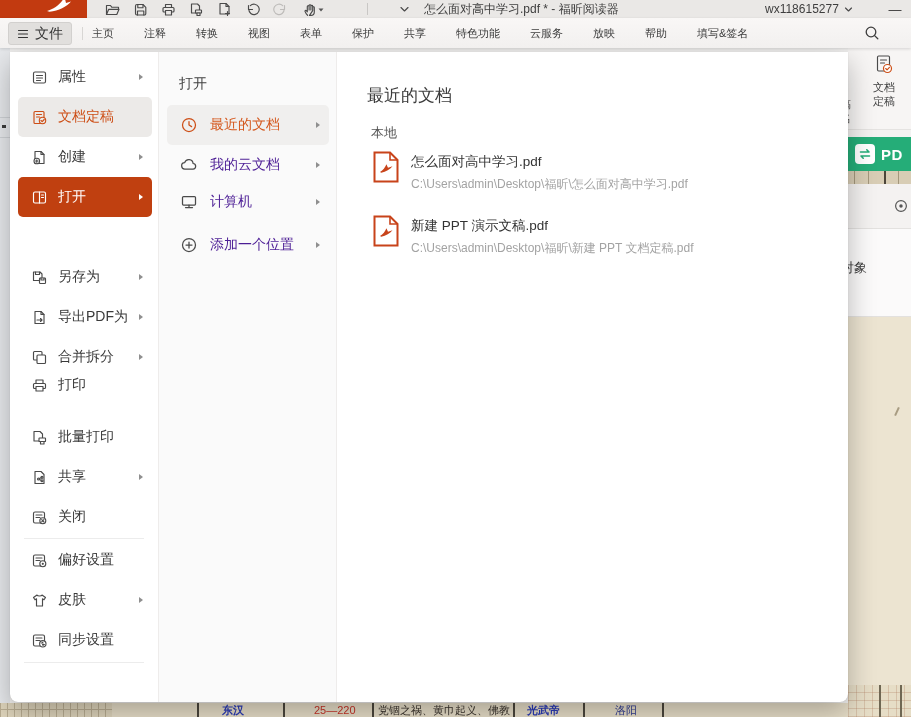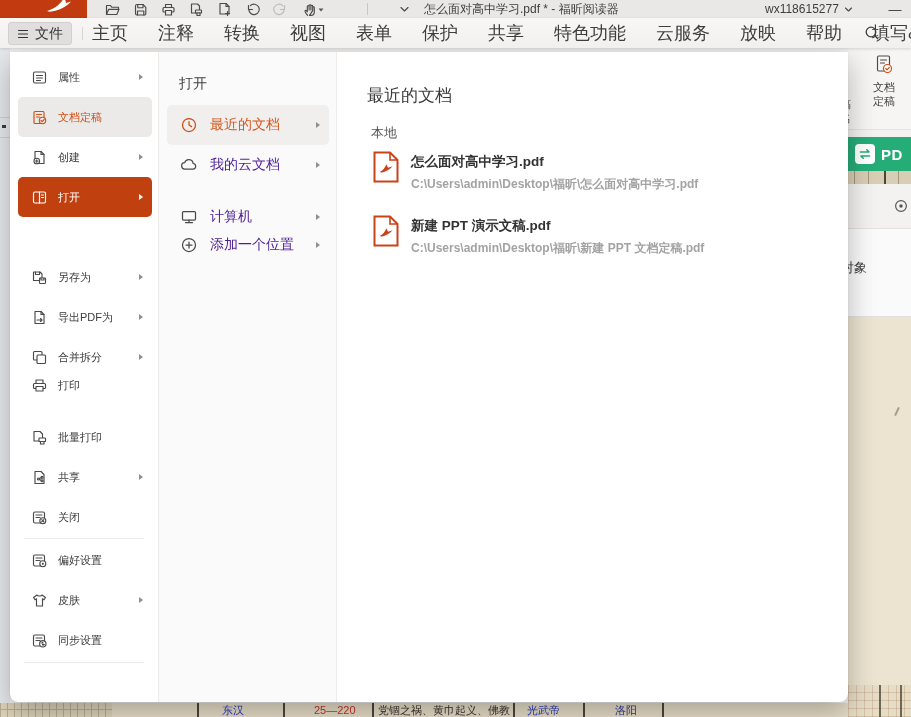--- a/index.html
+++ b/index.html
@@ -23,21 +23,21 @@
   #tb-min { position:absolute; left:882px; top:0; width:26px; height:18px; display:flex; align-items:center; justify-content:center; font-size:13px; color:#333; }
 
   
   #menubar { position:absolute; left:0; top:18px; width:911px; height:30px;
     background:linear-gradient(#f9f7f6,#f2f0ef); box-shadow:0 1px 3px rgba(0,0,0,.14); z-index:5; }
   #file-btn { position:absolute; left:8px; top:4px; height:23px; width:64px; background:#e1dfdd;
     border:1px solid #d2d0ce; border-radius:3px; display:flex; align-items:center; justify-content:center; gap:6px;
     font-size:14px; color:#333; }
   #mb-divider { position:absolute; left:82px; top:9px; width:1px; height:13px; background:#d8d6d4; }
   #tabs { position:absolute; left:78px; top:0; height:30px; display:flex; gap:2px; }
-  .tab { padding:0 14px; line-height:30px; font-size:18px; color:#3d3d3d; white-space:nowrap; }
+  .tab { padding:0 14px; line-height:30px; font-size:11px; color:#3d3d3d; white-space:nowrap; }
   #mb-search { position:absolute; left:864px; top:7px; }
 
   
   #bg-right { position:absolute; left:848px; top:48px; width:63px; height:669px; }
   .bgr-toolbar { position:absolute; left:0; top:0; width:63px; height:82px; background:#f7f5f4;
     border-bottom:1px solid #e5e3e1; overflow:hidden; }
   .clip-col { position:absolute; left:-8px; top:49px; font-size:11px; color:#4a4a4a; line-height:14px; white-space:nowrap; }
   .fin-btn { position:absolute; left:14px; top:6px; width:44px; text-align:center; }
   .fin-btn .lbl { font-size:11px; line-height:14px; color:#3c3c3c; }
   .fin-btn svg { margin:0 auto 4px auto; }
@@ -66,31 +66,31 @@
   #bg-left .ln { position:absolute; left:0; width:10px; height:1px; background:#cfd2d6; }
   #bg-left .dash { position:absolute; left:2px; top:77px; width:4px; height:3px; background:#3c3c3c; }
 
   
   #doc-bottom { position:absolute; left:0; top:703px; width:848px; height:14px; background:#e7dec8; overflow:hidden; }
   .ruler-left { position:absolute; left:0; top:0; width:112px; height:14px; background:
     repeating-linear-gradient(90deg, #b9ad92 0 1px, transparent 1px 7px),
     linear-gradient(transparent 6px, #b9ad92 6px 7px, transparent 7px), #ded4bb; }
   .tdiv { position:absolute; top:0; width:2px; height:14px; background:#4b463c; }
   .dcell { position:absolute; top:0; height:14px; line-height:15px; font-size:11px; font-weight:500; white-space:nowrap; }
-  .c-blue { color:#2b3bb5; } .c-red { color:#c63226;margin-left:8px; } .c-dark { color:#3a332c; } .c-navy { color:#2f3a8f; }
+  .c-blue { color:#2b3bb5;font-weight:bold; } .c-red { color:#c63226;margin-left:8px; } .c-dark { color:#3a332c; } .c-navy { color:#2f3a8f; }
 
   
   #overlay { position:absolute; left:10px; top:52px; width:838px; height:650px; background:#fff;
     border-radius:0 0 8px 8px; box-shadow:0 10px 28px rgba(0,0,0,.28), 0 0 1px rgba(0,0,0,.2); z-index:4; }
 
   
   #sidebar { position:absolute; left:0; top:0; width:148px; height:650px; }
   .sb-item { position:absolute; left:8px; width:134px; height:40px; border-radius:5px;
     display:flex; align-items:center; padding-left:13px; gap:10px; }
-  .sb-item .lbl { font-size:11px; color:#3a3a3a; white-space:nowrap; }
+  .sb-item .lbl { font-size:14px; color:#3a3a3a; white-space:nowrap; }
   .sb-item.hl { background:#eceae8; }
   .sb-item.hl .lbl { color:#cd4e16; }
   .sb-item.sel { background:#c04010; }
   .sb-item.sel .lbl { color:#fff; }
   .arr { position:absolute; right:9px; width:0; height:0;
     border-top:3.5px solid transparent; border-bottom:3.5px solid transparent; border-left:4px solid #8f8f8f; }
   .arr.w { border-left-color:#fff; }
   .sb-div { position:absolute; left:14px; width:120px; height:1px; background:#ececec; }
 
   
@@ -100,21 +100,21 @@
   .mid-item { position:absolute; left:8px; width:162px; height:40px; border-radius:5px;
     display:flex; align-items:center; padding-left:13px; gap:12px; }
   .mid-item .lbl { font-size:14px; color:#4c1d95; white-space:nowrap; }
   .mid-item.sel { background:#f0efee; }
   .mid-item.sel .lbl { color:#d4571c; }
 
   
   #rightpanel { position:absolute; left:327px; top:0; width:511px; height:650px; }
   #recent-header { position:absolute; left:30px; top:32px; font-size:17px; color:#3c3c3c; }
   #recent-section { position:absolute; left:34px; top:72px; font-size:13px; color:#555; }
-  .file-row { position:absolute; left:36px; width:440px; height:56px; display:flex; gap:12px;font-weight:bold; }
+  .file-row { position:absolute; left:36px; width:440px; height:56px; display:flex; gap:12px; }
   .file-name { font-size:13.5px; color:#333; margin-top:3px; }
   .file-path { font-size:12px; color:#a3a3a3; margin-top:5px; }
 </style>
 </head>
 <body>
 
 <div id="titlebar">
   <div id="logo">
     <svg width="26" height="18" viewBox="0 0 26 18">
       <path d="M1 15 C8 13 15 8 18.5 1 L20 7 L25 5.5 C20.5 11 13 14.5 3.5 15.8 Z" fill="#fff"></path>
@@ -488,21 +488,21 @@
       <span class="lbl">最近的文档</span>
         <i class="arr"></i>
     </div>
     <div class="mid-item" style="top:93px">
       <svg width="18" height="18" viewBox="0 0 18 18">
           <path d="M5 13a3.2 3.2 0 0 1-.3-6.4 4.3 4.3 0 0 1 8.4.9 2.7 2.7 0 0 1-.4 5.5z" class="ic" style="stroke-width:1.25"></path>
         </svg>
       <span class="lbl">我的云文档</span>
         <i class="arr"></i>
     </div>
-    <div class="mid-item" style="top:145px">
+    <div class="mid-item" style="top:130px">
       <svg width="18" height="18" viewBox="0 0 18 18">
           <g class="ic" style="stroke-width:1.25">
             <rect x="2.5" y="3.5" width="13" height="8.5" rx="1"></rect>
             <path d="M9 12v2.5M5.5 14.5h7"></path>
           </g>
         </svg>
       <span class="lbl">计算机</span>
         <i class="arr"></i>
     </div>
     <div class="mid-item" style="top:173px">

